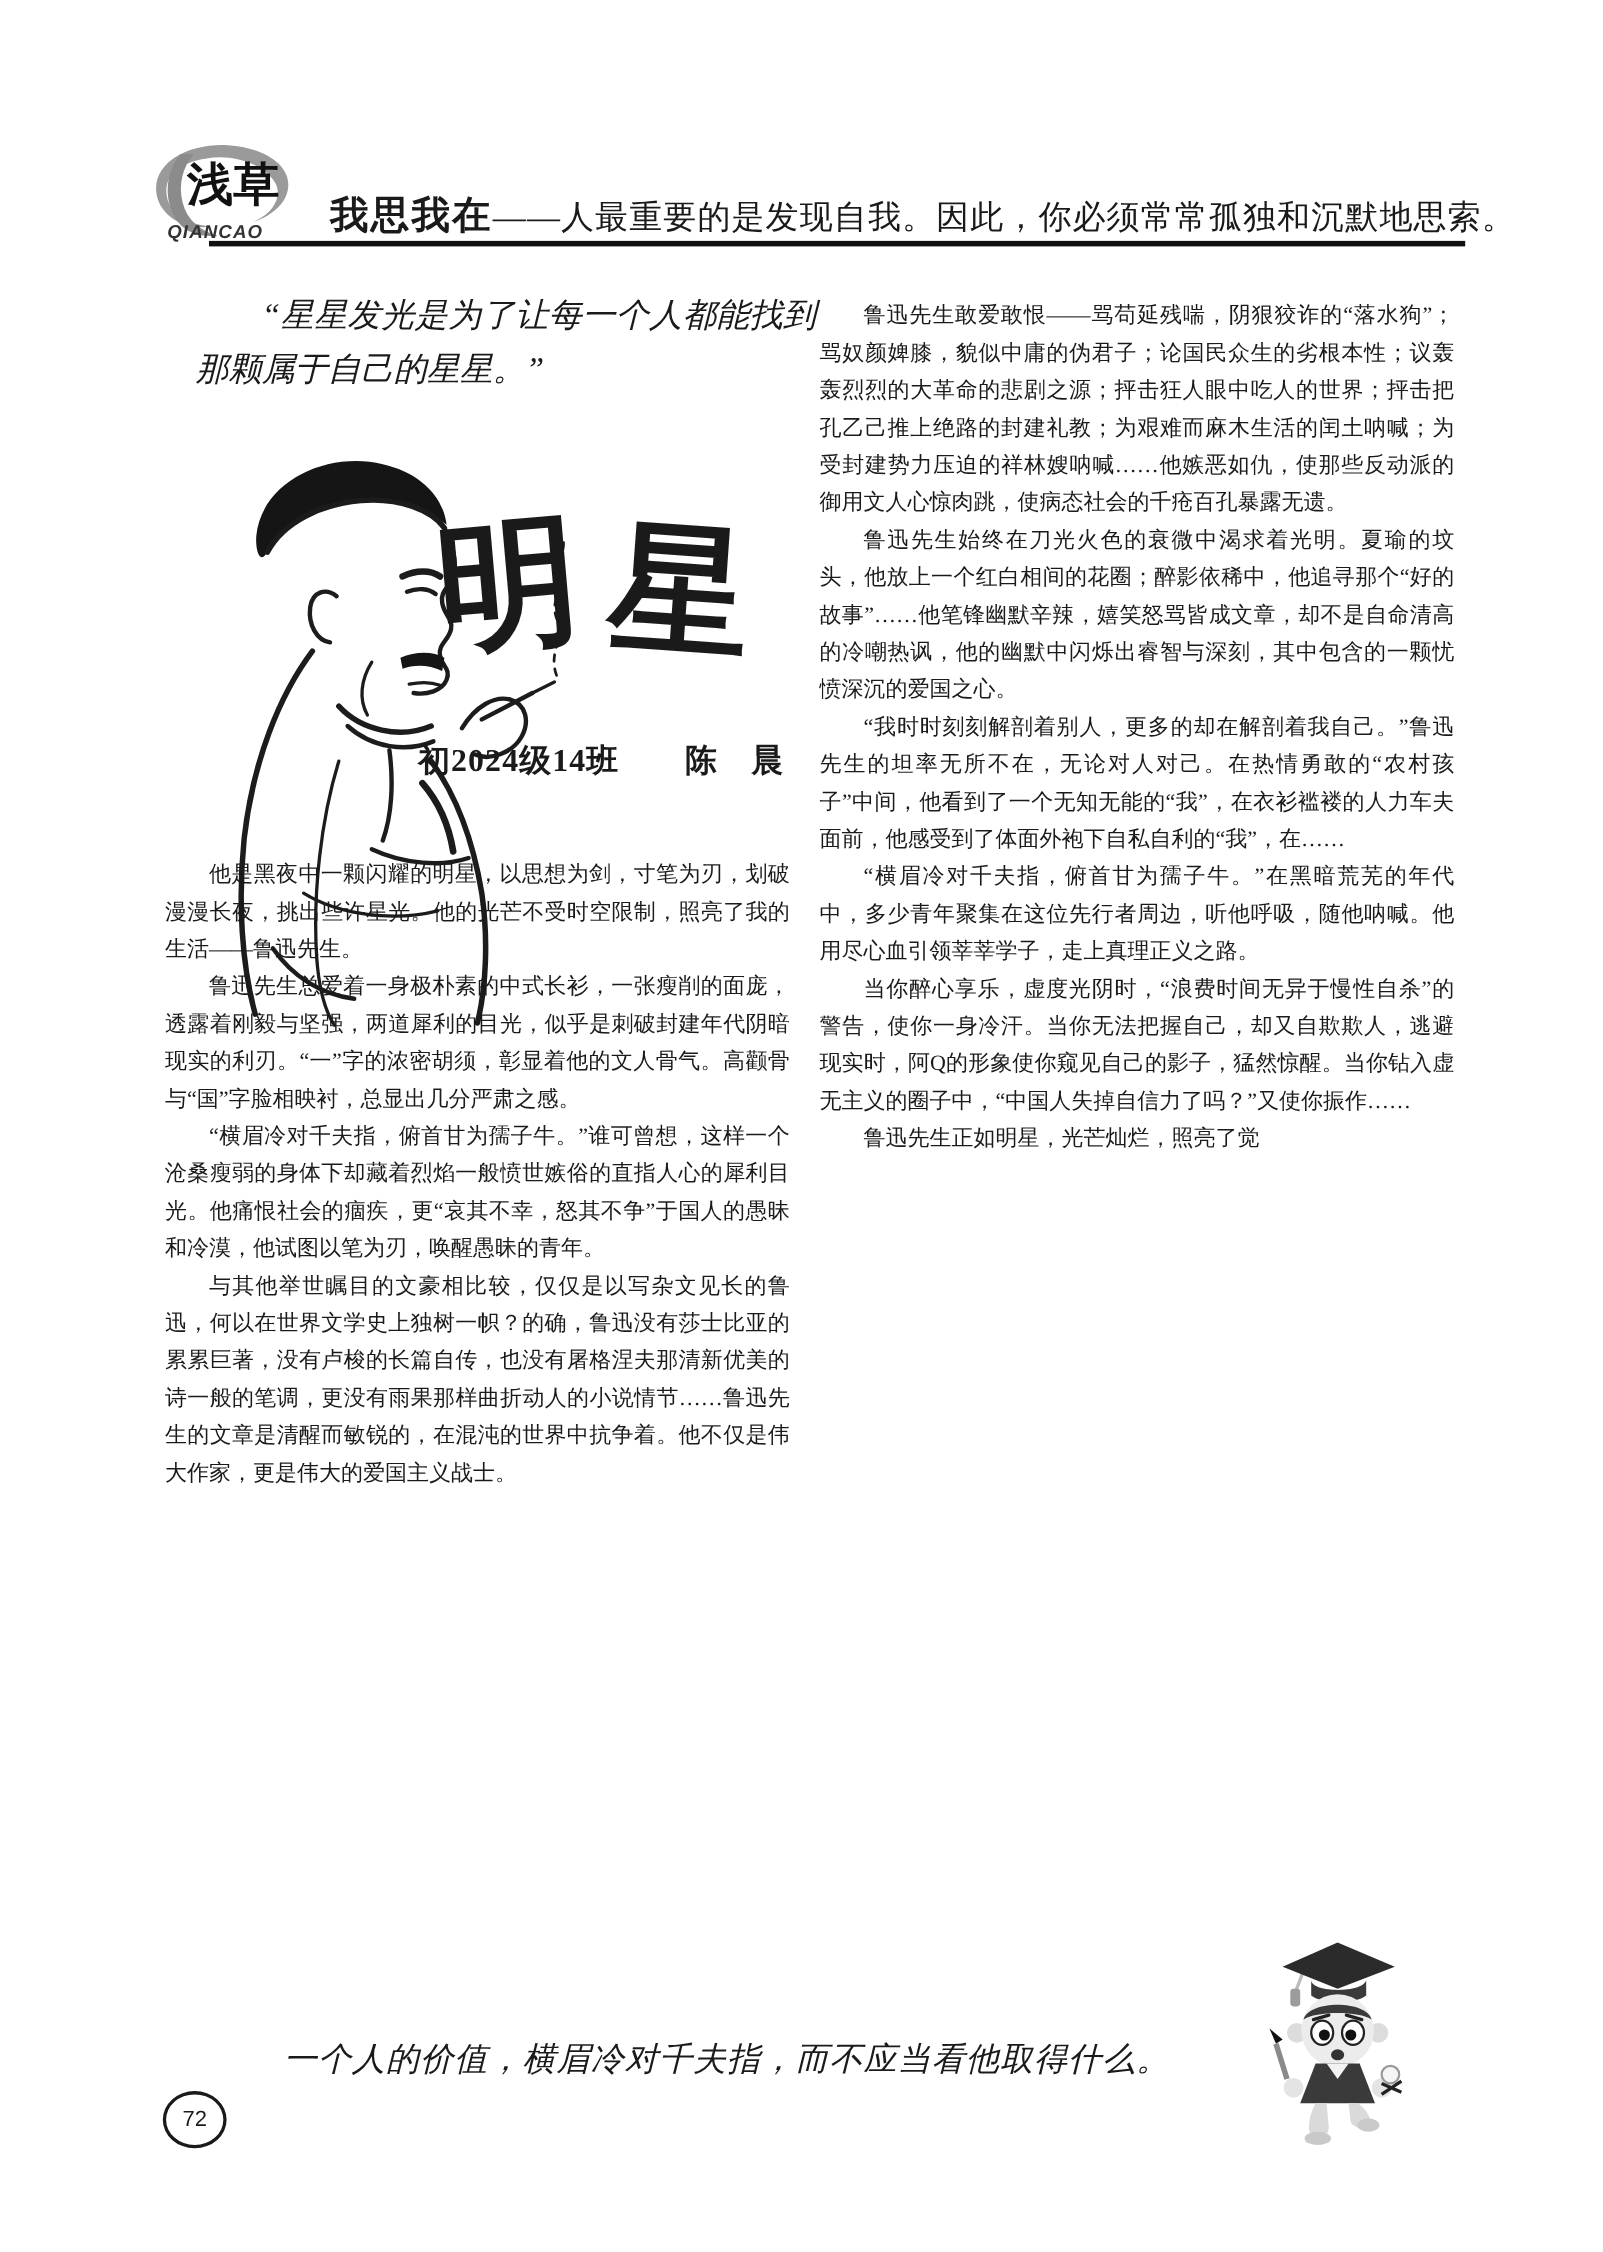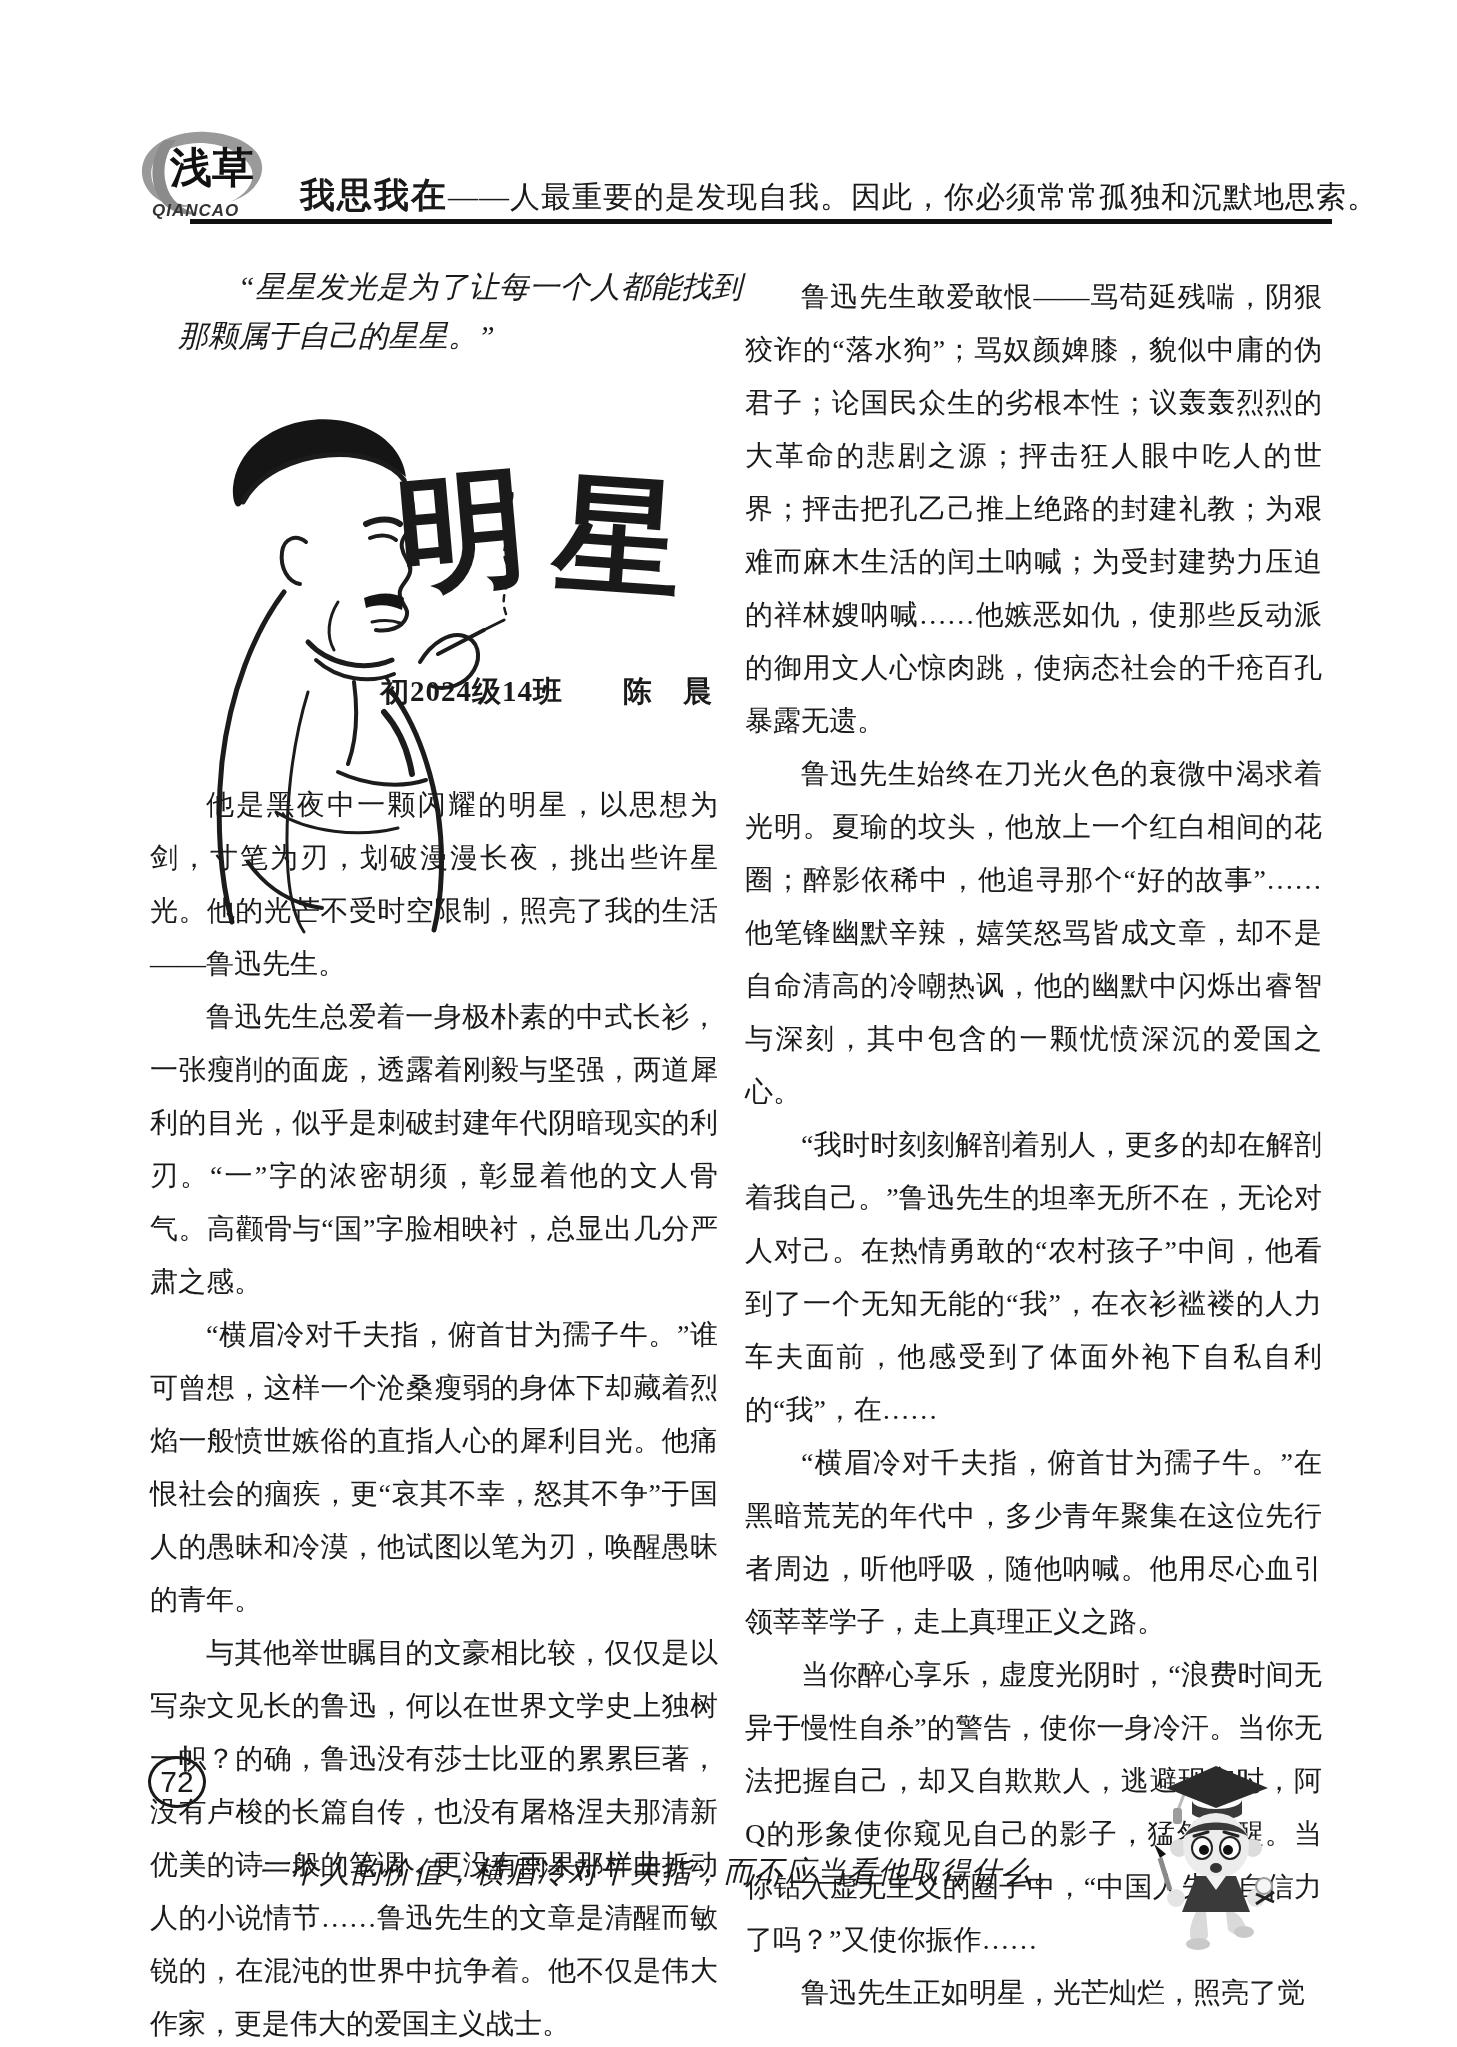--- a/index.html
+++ b/index.html
@@ -20,28 +20,28 @@
   .epigraph .quote{text-indent:2em;text-align:justify;}
   .epigraph .attr{text-align:right;padding-right:70px;letter-spacing:4px;}
   
   .sketch{left:188px;top:392px;width:365px;height:545px;}
   .title-wrap{left:398px;top:462px;width:320px;display:flex;gap:28px;}
   .title-char{font-size:128px;font-weight:bold;line-height:1.1;display:inline-block;}
   .title-char.c0{transform:rotate(-5deg);}
   .title-char.c1{transform:rotate(4deg) translateY(6px);}
   .byline{left:380px;top:672px;width:330px;font-size:29px;letter-spacing:1px;white-space:nowrap;font-weight:bold;}
   
-  .col{text-align:justify;font-size:28px;line-height:53px;}
+  .col{text-align:justify;font-size:20px;line-height:34px;}
   .col p{margin:0;text-indent:2em;}
   .col-left{left:150px;top:778px;width:568px;}
   .col-right{left:745px;top:270px;width:577px;}
   
   .page-circle{
-    left:148px;top:1756px;width:52px;height:46px;border:3px solid #1a1a1a;border-radius:50%;
-    font-size:30px;line-height:46px;text-align:center;font-family:"Liberation Sans",sans-serif;
+    left:148px;top:1901px;width:52px;height:46px;border:3px solid #1a1a1a;border-radius:50%;
+    font-size:20px;line-height:46px;text-align:center;font-family:"Liberation Sans",sans-serif;
   }
   .footer-quote{left:258px;top:1852px;width:720px;font-size:30px;font-style:italic;letter-spacing:1px;white-space:nowrap;}
   .mascot{left:1152px;top:1762px;width:130px;height:190px;}
 </style>
 </head>
 <body>
 
 <div>
 
   <div class="abs logo-box">

